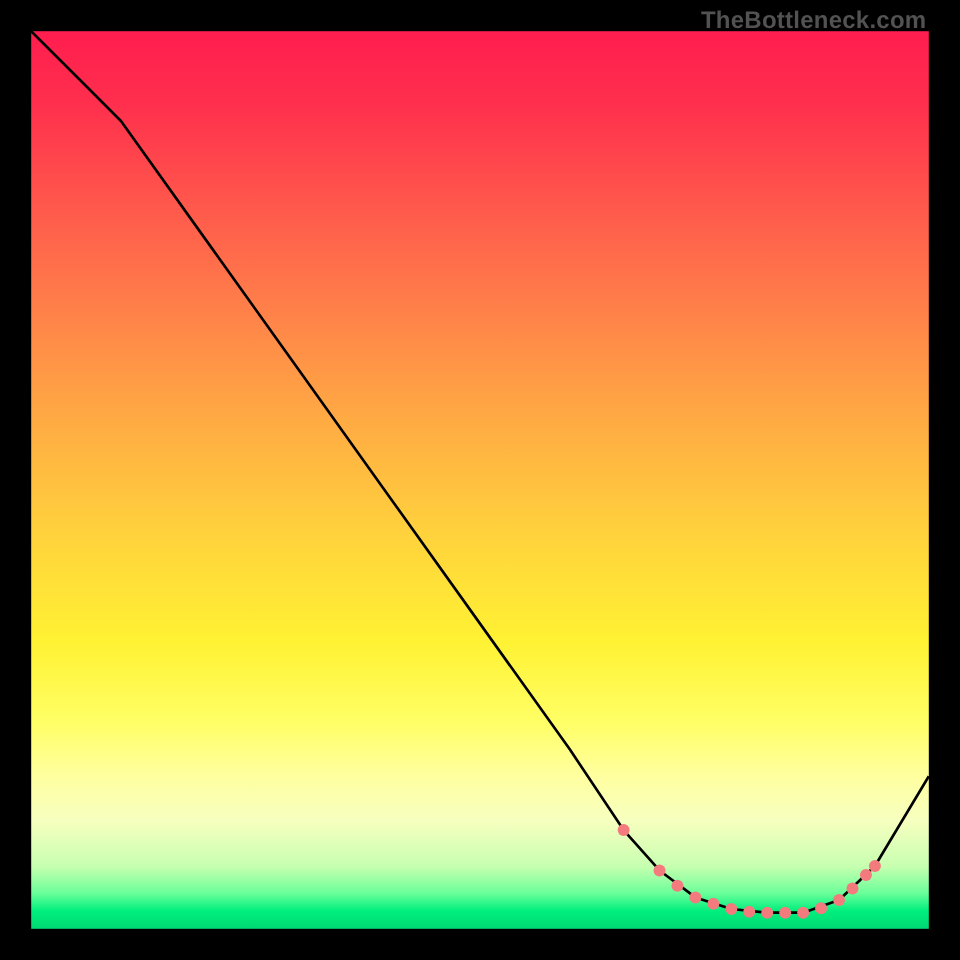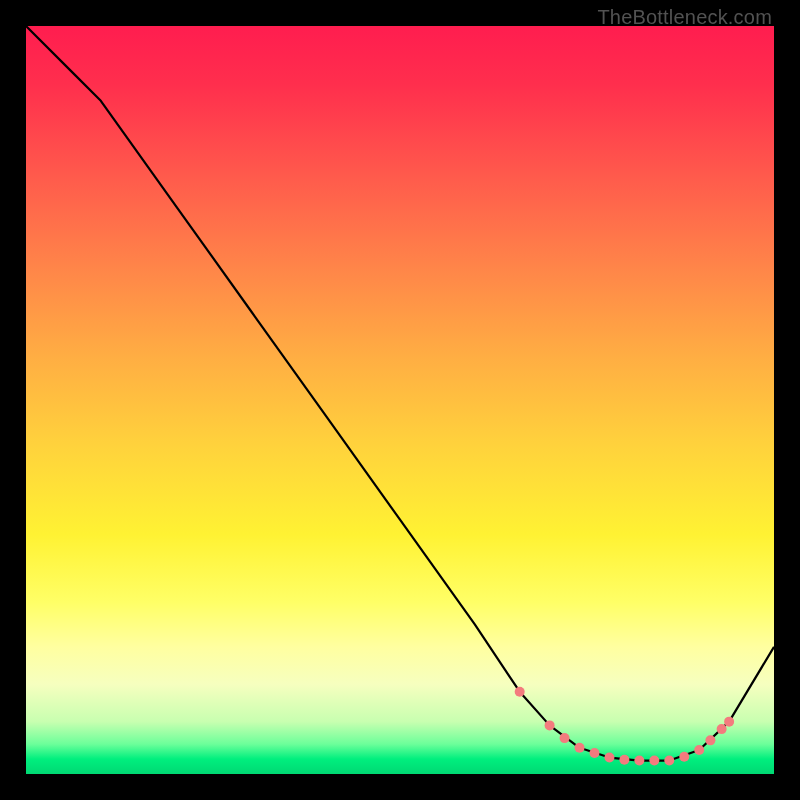--- a/index.html
+++ b/index.html
@@ -39,21 +39,21 @@
       #6cff9a 96%,
       #00ef7e 98%,
       #00d873 100%
     );
   }
   .watermark {
     position: absolute;
     top: 6px;
     right: 28px;
     font-size: 20px;
-    font-weight: 400;
+    font-weight: 700;
     color: #525252;
     letter-spacing: 0.2px;
     user-select: none;
   }
   svg.overlay {
     position: absolute;
     left: 26px;
     top: 26px;
     width: 748px;
     height: 748px;

